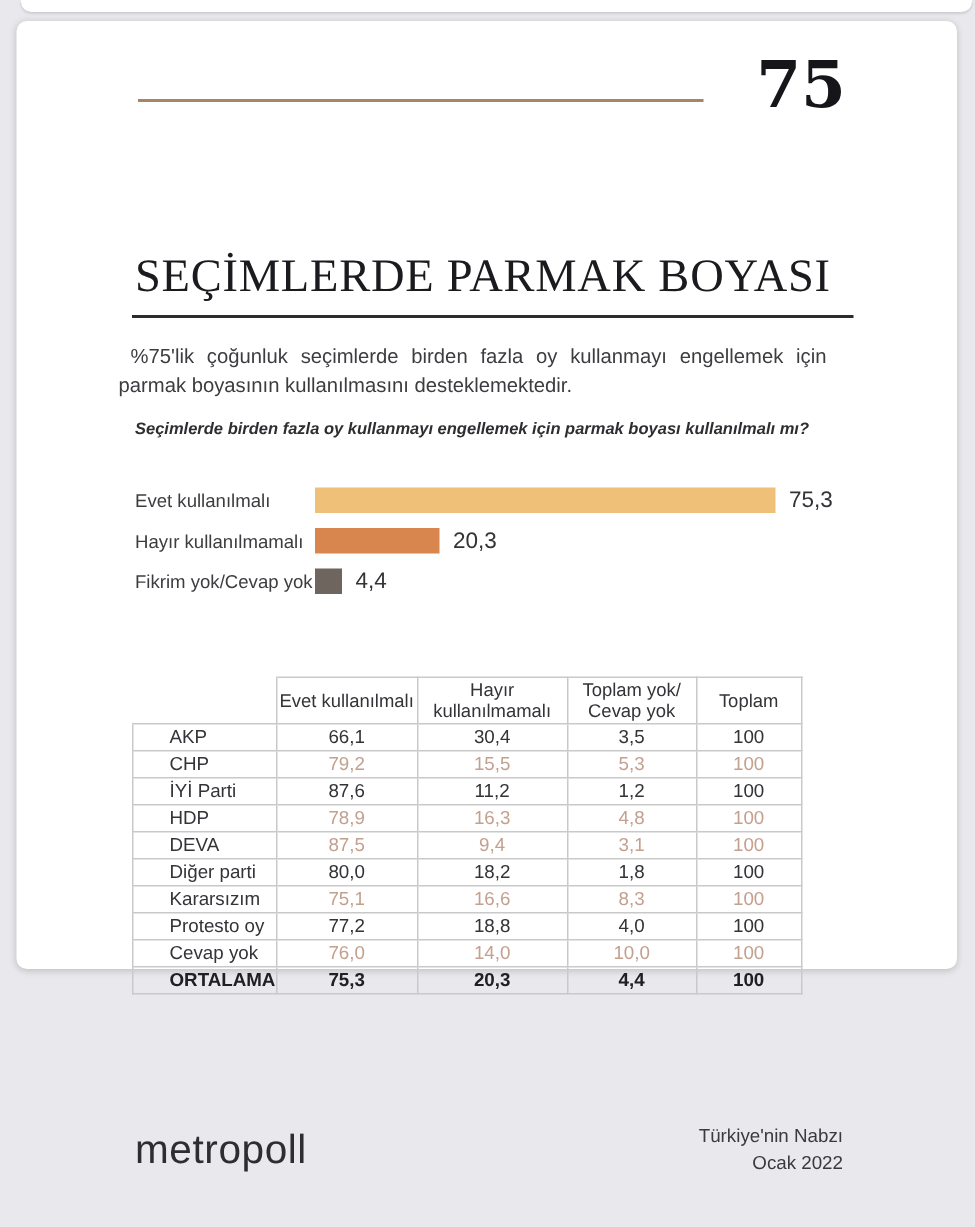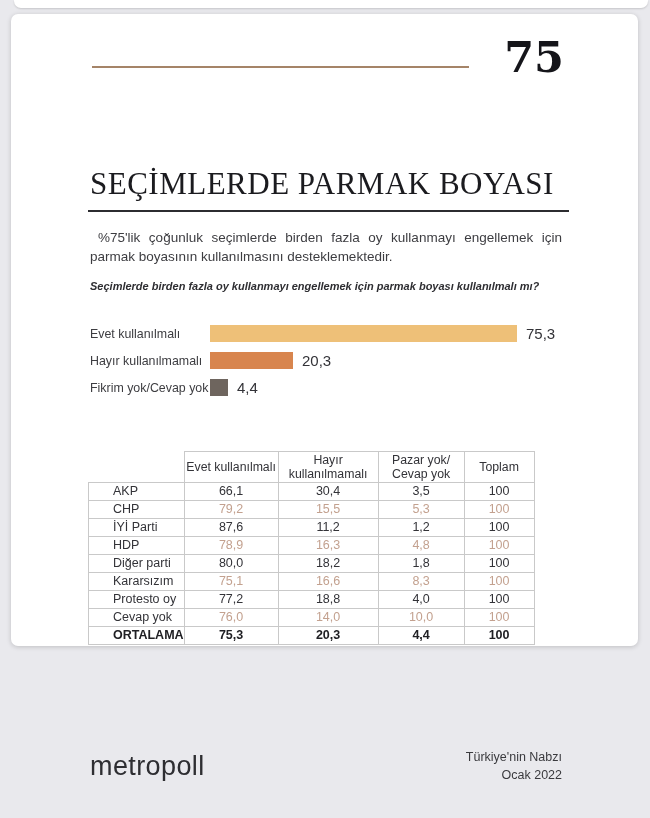--- a/index.html
+++ b/index.html
@@ -30,21 +30,21 @@
   }
   .page-title{
     position:absolute;left:79px;top:152px;width:480px;
     font-family:"Liberation Serif",serif;font-weight:400;
     font-size:31px;letter-spacing:0.5px;color:#1b1b1f;white-space:nowrap;
   }
   .title-underline{
     position:absolute;left:77px;top:196px;width:481px;height:2px;background:#2c2c30;
   }
   .summary-text{
-    position:absolute;left:79px;top:214px;width:472px;
+    position:absolute;left:68px;top:214px;width:472px;
     font-size:13.5px;line-height:1.42;color:#3d3d41;
     text-align:justify;text-indent:8px;
   }
   .survey-question{
     position:absolute;left:79px;top:265px;width:472px;
     font-size:11px;line-height:1.42;color:#2e2e32;
     font-weight:700;font-style:italic;text-align:justify;
   }
   .bar-chart{position:absolute;left:79px;top:306px;width:520px;}
   .bar-row{display:flex;align-items:center;height:27px;}
@@ -124,21 +124,21 @@
         <col style="width:100px">
         <col style="width:86px">
         <col style="width:70px">
     </colgroup>
     <thead>
         <tr>
           <th class="corner"></th>
           <th>Evet kullanılmalı</th>
           <th>Hayır
 kullanılmamalı</th>
-          <th>Pazar yok/
+          <th>Toplam yok/
 Cevap yok</th>
           <th>Toplam</th>
         </tr>
       </thead>
     <tbody>
         <tr>
           <td class="party">AKP</td>
           <td class="num">66,1</td>
           <td class="num">30,4</td>
           <td class="num">3,5</td>
@@ -156,20 +156,27 @@
           <td class="num">87,6</td>
           <td class="num">11,2</td>
           <td class="num">1,2</td>
           <td class="num">100</td>
         </tr>
         <tr class="accent">
           <td class="party">HDP</td>
           <td class="num">78,9</td>
           <td class="num">16,3</td>
           <td class="num">4,8</td>
+          <td class="num">100</td>
+        </tr>
+        <tr class="accent">
+          <td class="party">DEVA</td>
+          <td class="num">87,5</td>
+          <td class="num">9,4</td>
+          <td class="num">3,1</td>
           <td class="num">100</td>
         </tr>
         <tr>
           <td class="party">Diğer parti</td>
           <td class="num">80,0</td>
           <td class="num">18,2</td>
           <td class="num">1,8</td>
           <td class="num">100</td>
         </tr>
         <tr class="accent">

